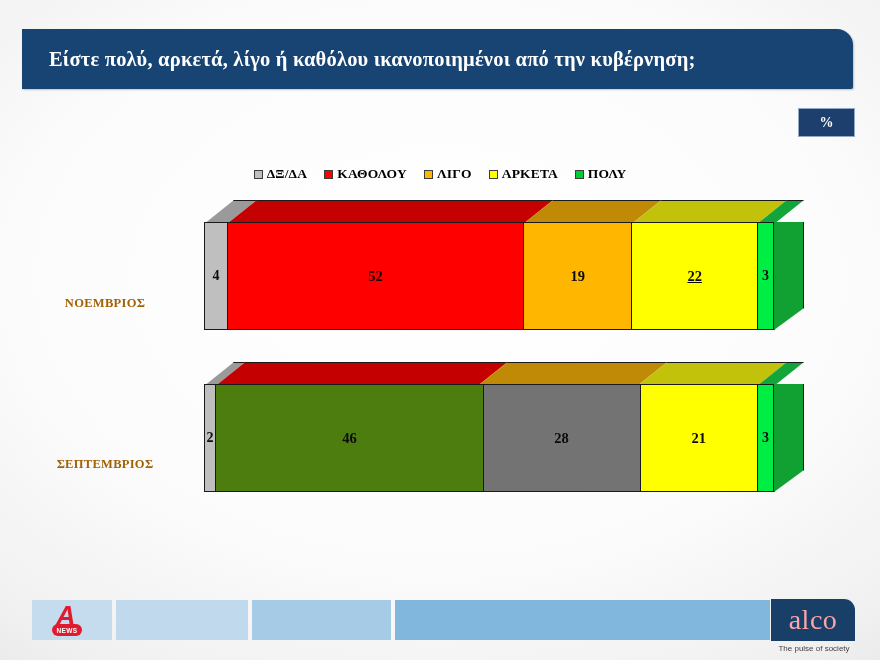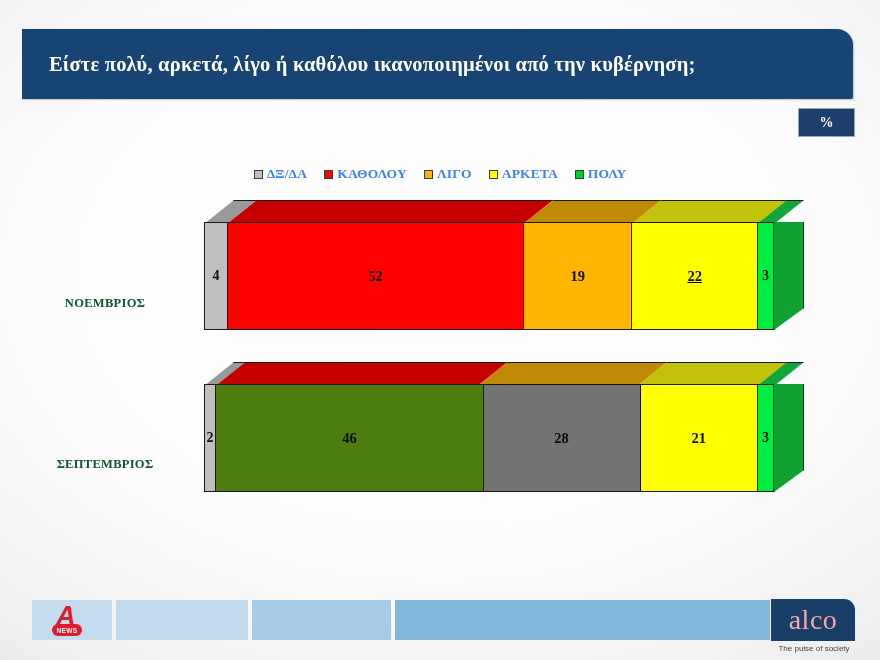--- a/index.html
+++ b/index.html
@@ -19,21 +19,21 @@
     position: absolute;
     inset: 0;
   }
 
   
   .title-bar {
     position: absolute;
     left: 22px;
     top: 29px;
     width: 831px;
-    height: 70px;
+    height: 60px;
     background: #174472;
     border-top-right-radius: 16px;
     border-bottom-right-radius: 2px;
     box-shadow: 1px 1px 2px rgba(0,0,0,0.22);
   }
   .title-text {
     position: absolute;
     left: 27px;
     top: 0;
     right: 14px;
@@ -85,21 +85,21 @@
   .legend-swatch {
     width: 9px;
     height: 9px;
     border: 1px solid #3c3c3c;
     box-sizing: border-box;
     display: inline-block;
   }
   .legend-label {
     font-size: 13.5px;
     font-weight: bold;
-    color: #3b82f6;
+    color: #000000;
     font-family: "Liberation Serif", serif;
     letter-spacing: 0.2px;
   }
 
   
   .plot {
     position: absolute;
     left: 0;
     top: 190px;
     width: 880px;
@@ -114,21 +114,21 @@
   .row-1 { top: 10px; }
   .row-2 { top: 172px; }
 
   .cat-label {
     position: absolute;
     left: 25px;
     width: 160px;
     text-align: center;
     font-size: 12.5px;
     font-weight: bold;
-    color: #14532d;
+    color: #a16207;
     font-family: "Liberation Serif", serif;
     letter-spacing: 0.3px;
   }
   .row-1 .cat-label { top: 96px; }
   .row-2 .cat-label { top: 95px; }
 
   
   .bar3d {
     position: absolute;
     left: 204px;

